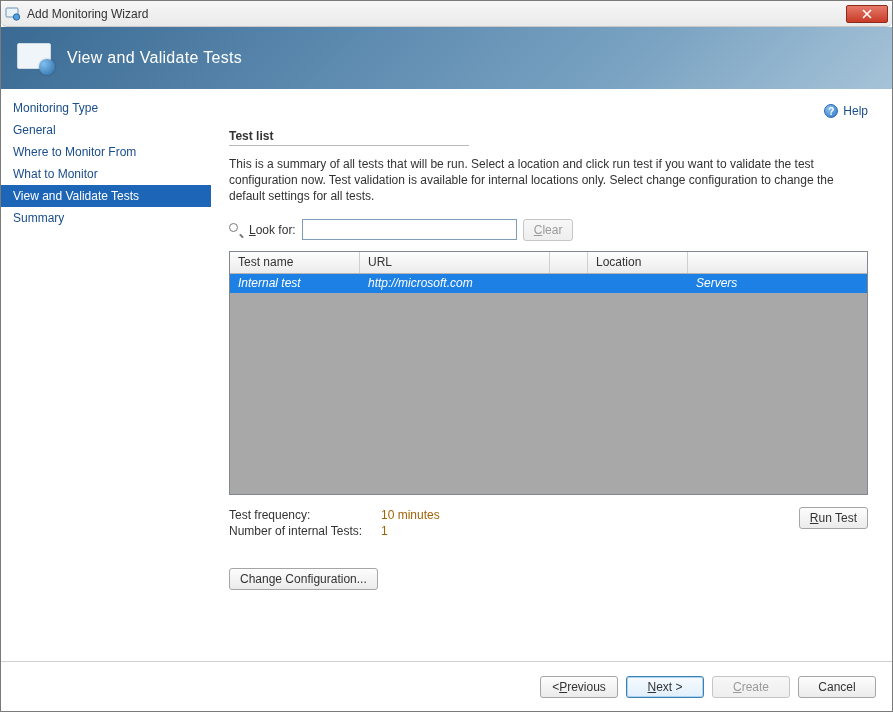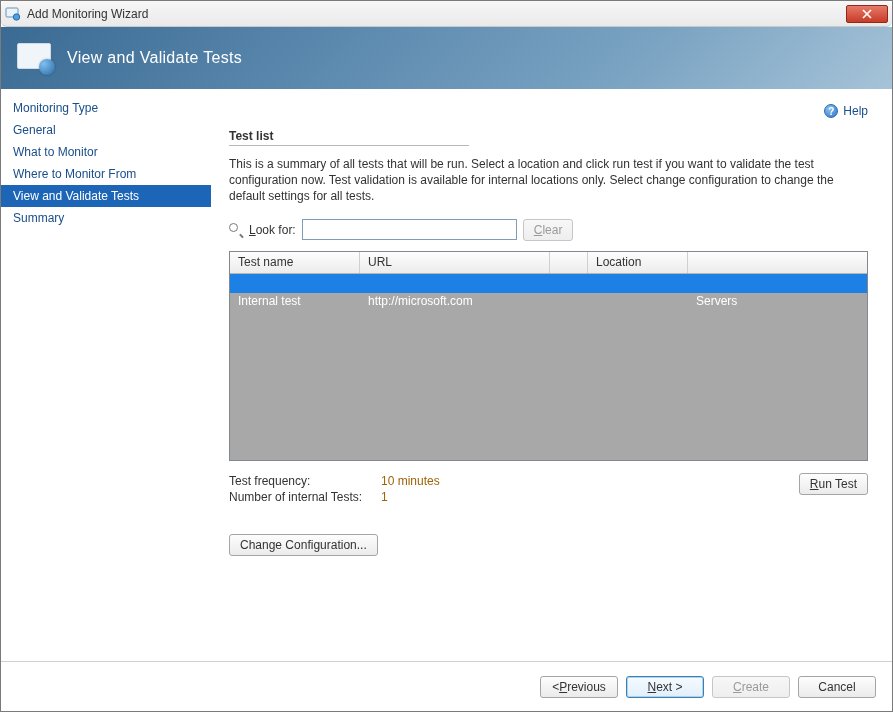--- a/index.html
+++ b/index.html
@@ -153,21 +153,21 @@
     font: inherit; color:#333;
     display:inline-flex; align-items:center; justify-content:center;
     cursor: default;
   }
   .btn.disabled { color:#9a9a9a; border-color:#c6c6c6; background:linear-gradient(to bottom,#f7f7f7,#eee); }
   .btn.primary { border-color:#3c7fb1; box-shadow: inset 0 0 0 1px #aed3ef; background:linear-gradient(to bottom,#f6fbff,#e1effb);}
   .btn .ul { text-decoration: underline; }
   .grid-wrap {
     border: 1px solid #828790;
     background: #a8a8a8;
-    height: 210px;
+    height: 244px;
     display:flex; flex-direction:column;
     margin-bottom: 12px;
   }
   .grid-header {
     display:flex;
     background: linear-gradient(to bottom, #fdfdfd, #ececec);
     border-bottom: 1px solid #b5b5b5;
     height: 22px;
   }
   .gh-cell {
@@ -175,22 +175,22 @@
     padding: 3px 8px;
     color:#333;
     overflow:hidden; white-space:nowrap;
   }
   .grid-body { flex:1; overflow:auto; background:#a8a8a8; }
   .grid-row {
     display:flex; height:19px;
     background:#1d80e4; color:#fff;
   }
   .gr-cell {
-    padding: 20px 8px;
-    overflow:hidden; white-space:nowrap;
+    padding: 2px 8px;
+    overflow:hidden; white-space:nowrap;font-style:italic;
   }
   .col-test { width: 130px; }
   .col-url  { width: 190px; }
   .col-sp   { width: 38px; }
   .col-loc  { width: 100px; }
   .col-pool { flex:1; }
 
   .summary-row { display:flex; align-items:flex-start; }
   .summary-labels { width: 152px; color:#333; line-height:1.4; }
   .summary-values { color:#a16207; line-height:1.4; }
@@ -230,22 +230,22 @@
         <div class="ball"></div>
     </div>
     <div class="banner-title">View and Validate Tests</div>
   </div>
 
   <div class="body">
 
     <div class="sidebar">
       <div class="side-item">Monitoring Type</div>
       <div class="side-item">General</div>
+      <div class="side-item">Where to Monitor From</div>
       <div class="side-item">What to Monitor</div>
-      <div class="side-item">Where to Monitor From</div>
       <div class="side-item selected">View and Validate Tests</div>
       <div class="side-item">Summary</div>
     </div>
 
     <div class="main">
       <div class="help-row">
         <div class="help-link">
           <span class="help-icon">?</span>
           <span>Help</span>
         </div>

